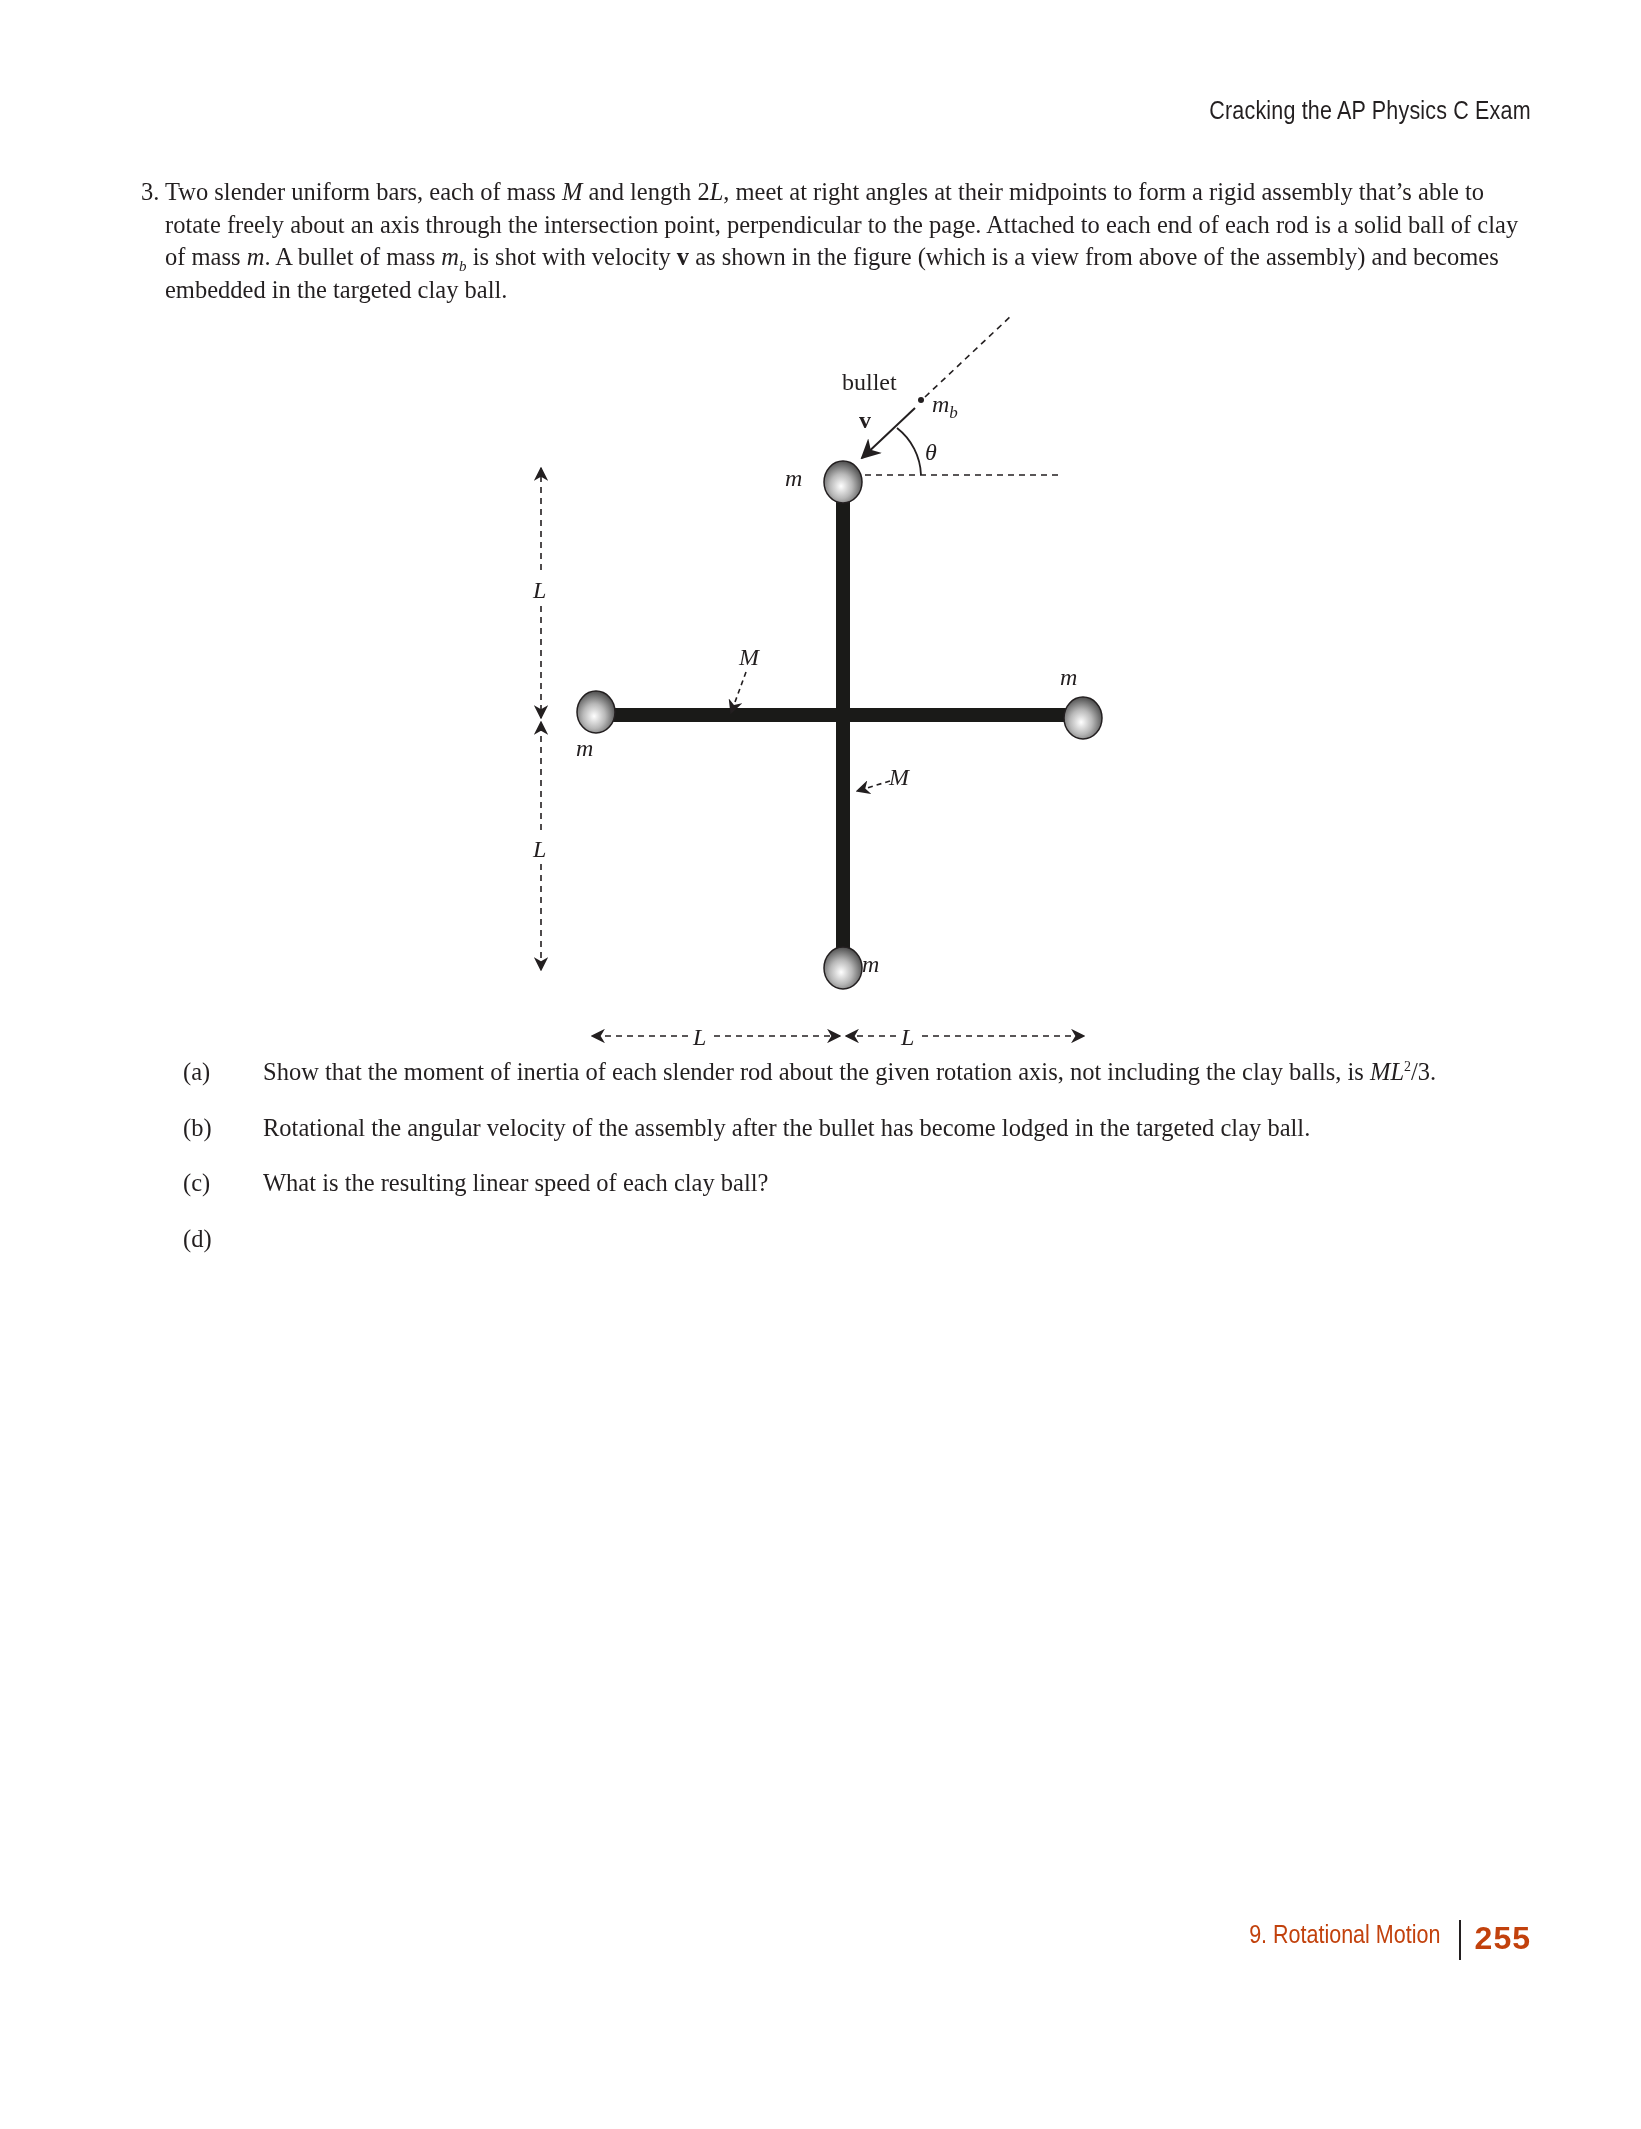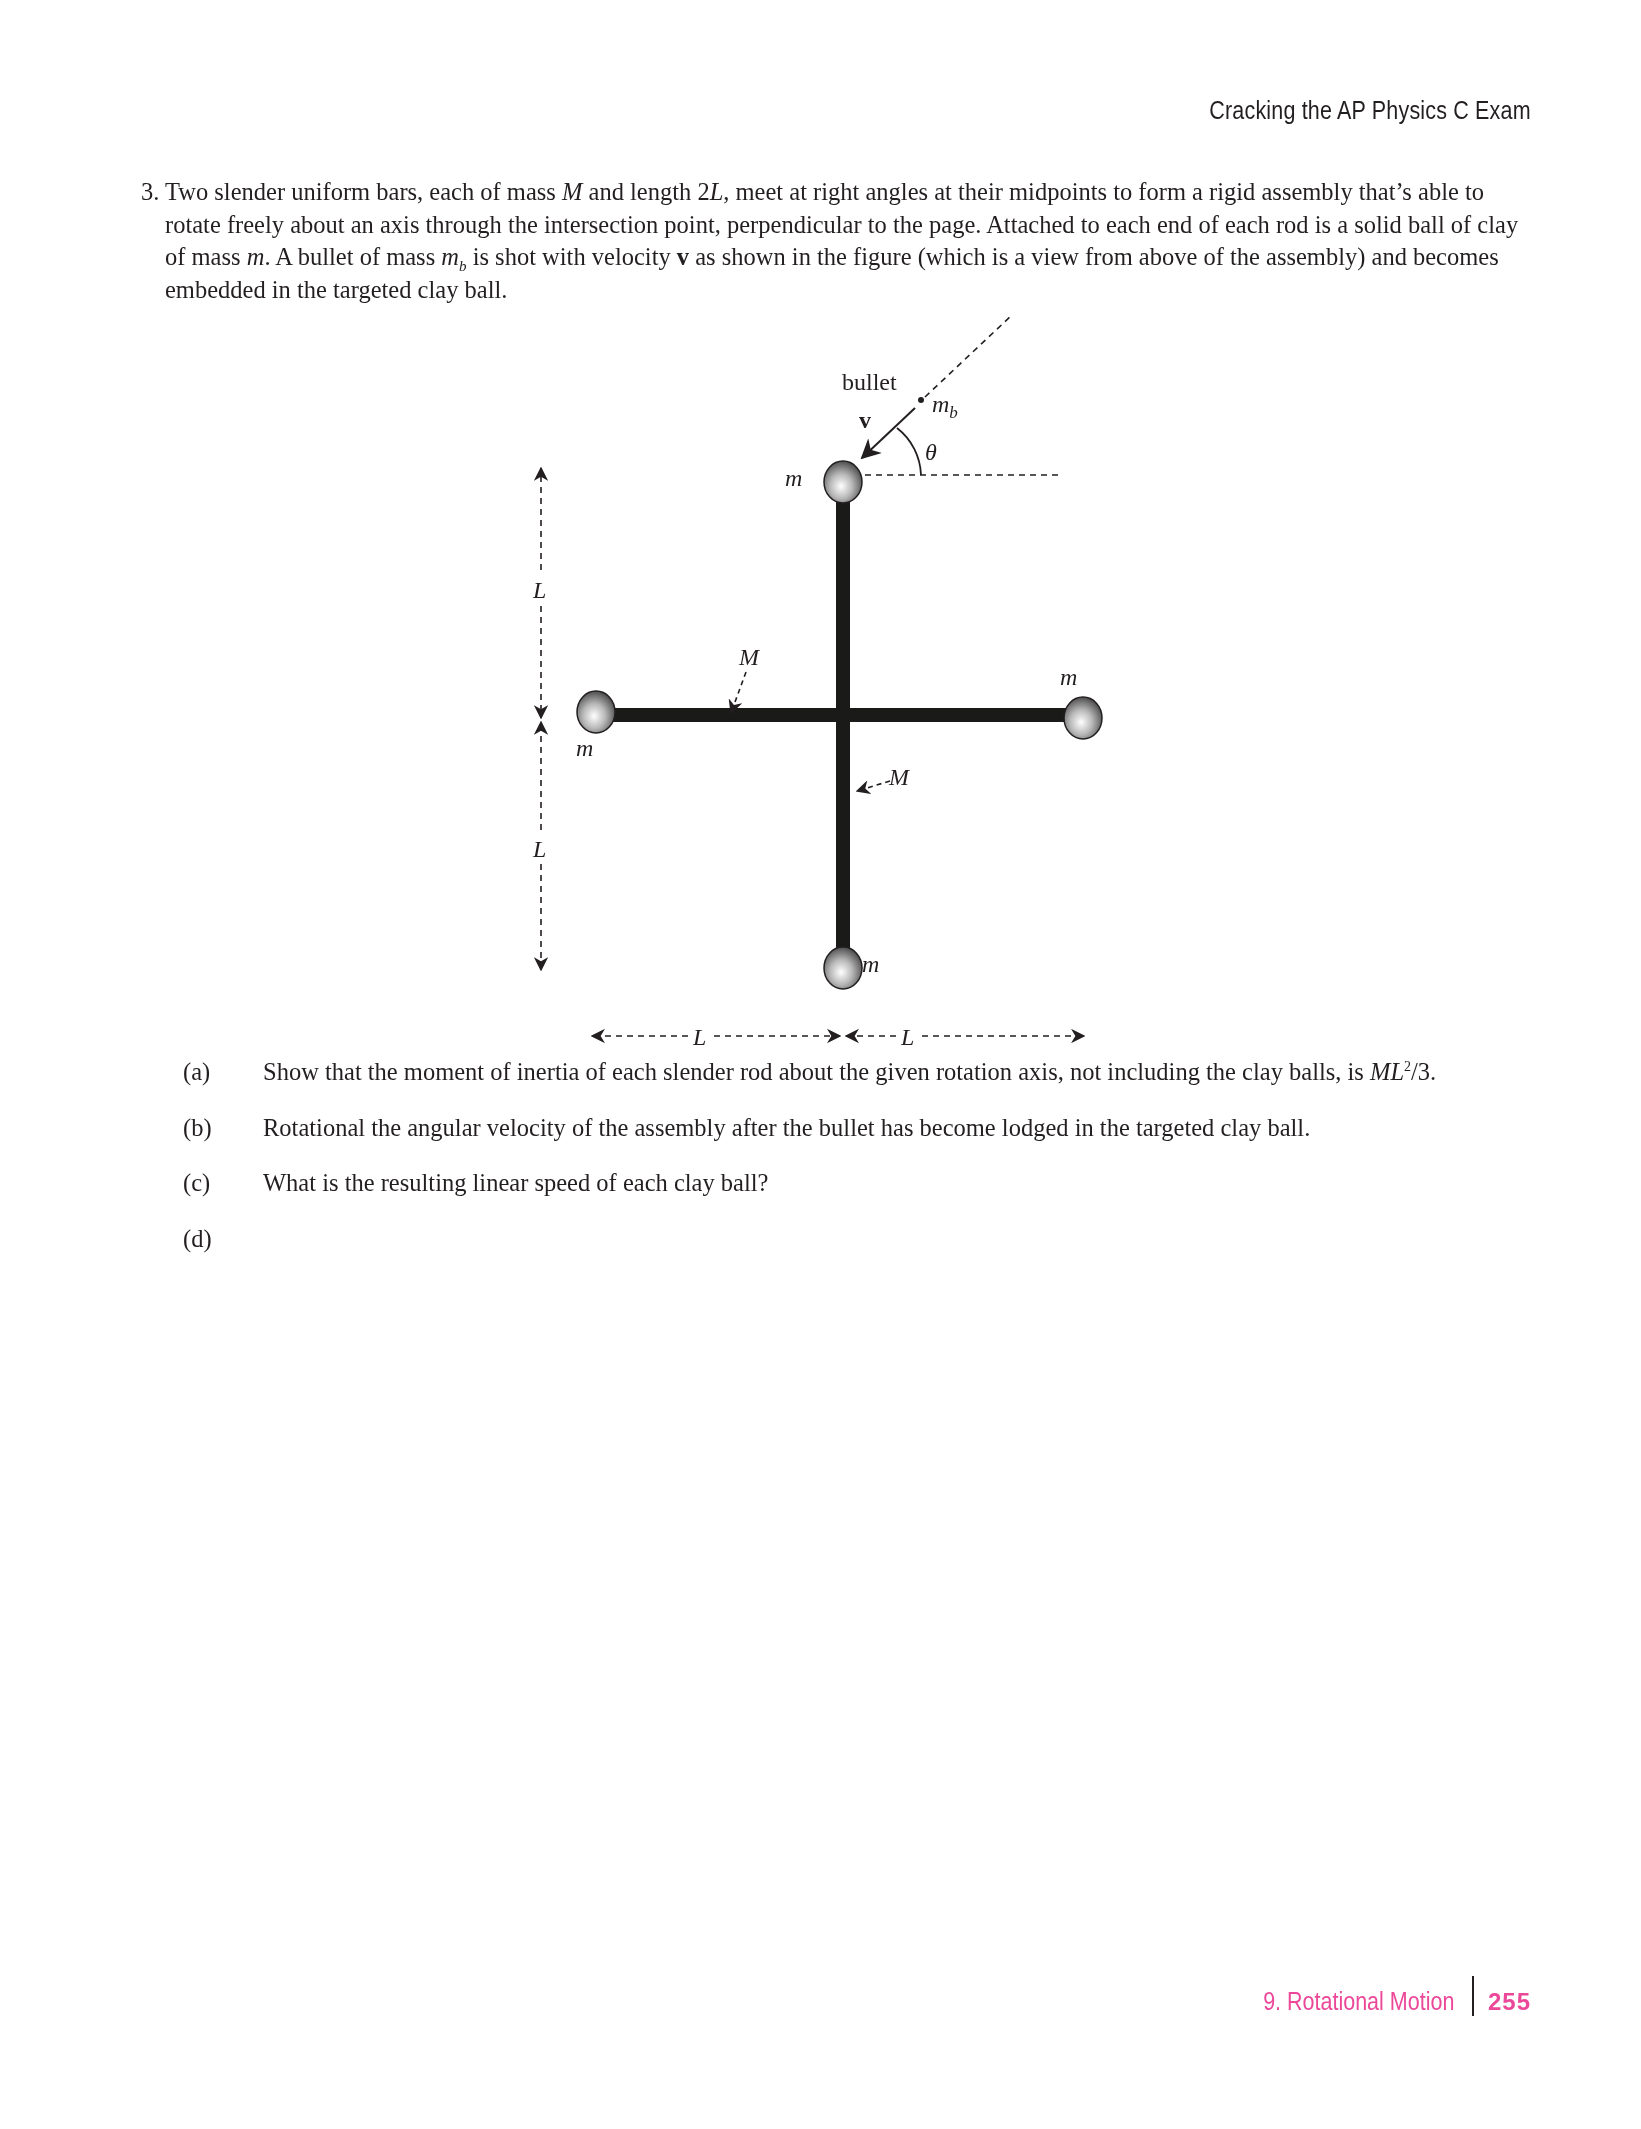--- a/index.html
+++ b/index.html
@@ -6,24 +6,24 @@
   body { width:1641px; height:2129px; position:relative; overflow:hidden; color:#231f20; }
   .header { position:absolute; top:96px; right:110px; font-family:"Liberation Sans", sans-serif; font-size:25px; color:#231f20; letter-spacing:0.2px; transform:scaleX(0.86); transform-origin:right center; }
   .problem { position:absolute; left:141px; top:176px; width:1380px; font-family:"Liberation Serif", serif; font-size:24.5px; line-height:32.5px; color:#231f20; }
   .problem .num { position:absolute; left:0; top:0; }
   .problem .text { margin-left:24px; }
   .figure { position:absolute; left:0; top:0; width:1641px; height:1100px; }
   .parts { position:absolute; left:183px; top:1058px; width:1340px; font-family:"Liberation Serif", serif; font-size:24.5px; color:#231f20; }
   .part { position:relative; height:55.5px; }
   .part .label { position:absolute; left:0; top:0; }
   .part .ptext { position:absolute; left:80px; top:0; white-space:nowrap; }
-  .footer { position:absolute; top:1976px; right:110px; display:flex; align-items:flex-end; font-family:"Liberation Sans", sans-serif; color:#ec4899; }
+  .footer { position:absolute; top:1920px; right:110px; display:flex; align-items:flex-start; font-family:"Liberation Sans", sans-serif; color:#c2410c; }
   .footer .chapter { font-size:25px; transform:scaleX(0.86); transform-origin:right center; margin-right:14px; }
   .footer .divider { width:2px; height:40px; background:#231f20; margin:0 14px 0 4px; }
-  .footer .page { font-size:24px; font-weight:bold; letter-spacing:1px; }
+  .footer .page { font-size:32px; font-weight:bold; letter-spacing:1px; }
   sup { font-size:14px; vertical-align:super; line-height:0; }
   sub { font-size:15px; line-height:0; }
 </style>
 </head>
 <body>
 
 <div class="header">Cracking the AP Physics C Exam</div>
 
 <div class="problem">
   <span class="num">3.</span>

